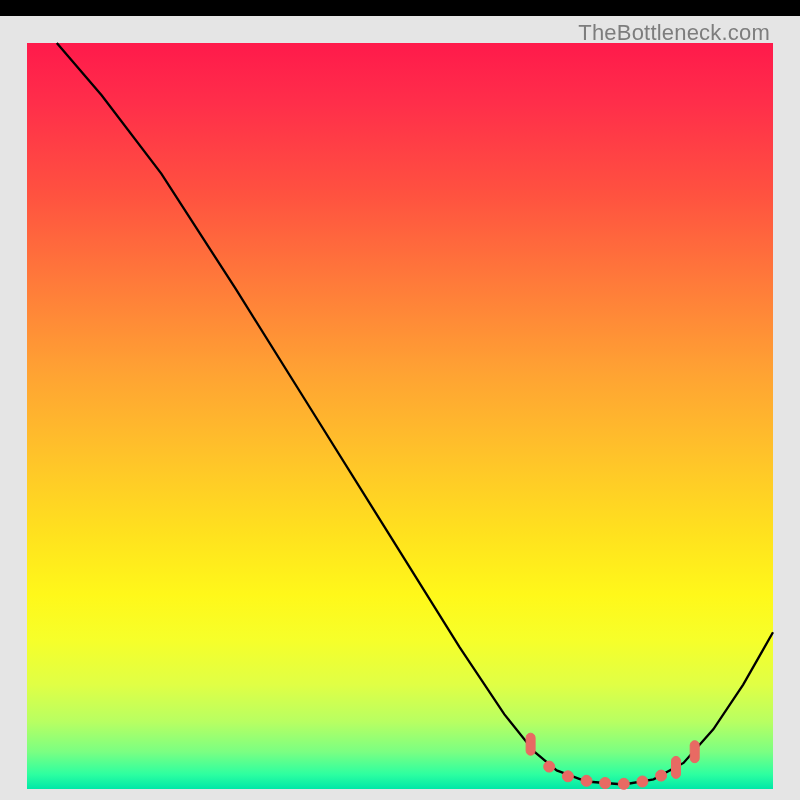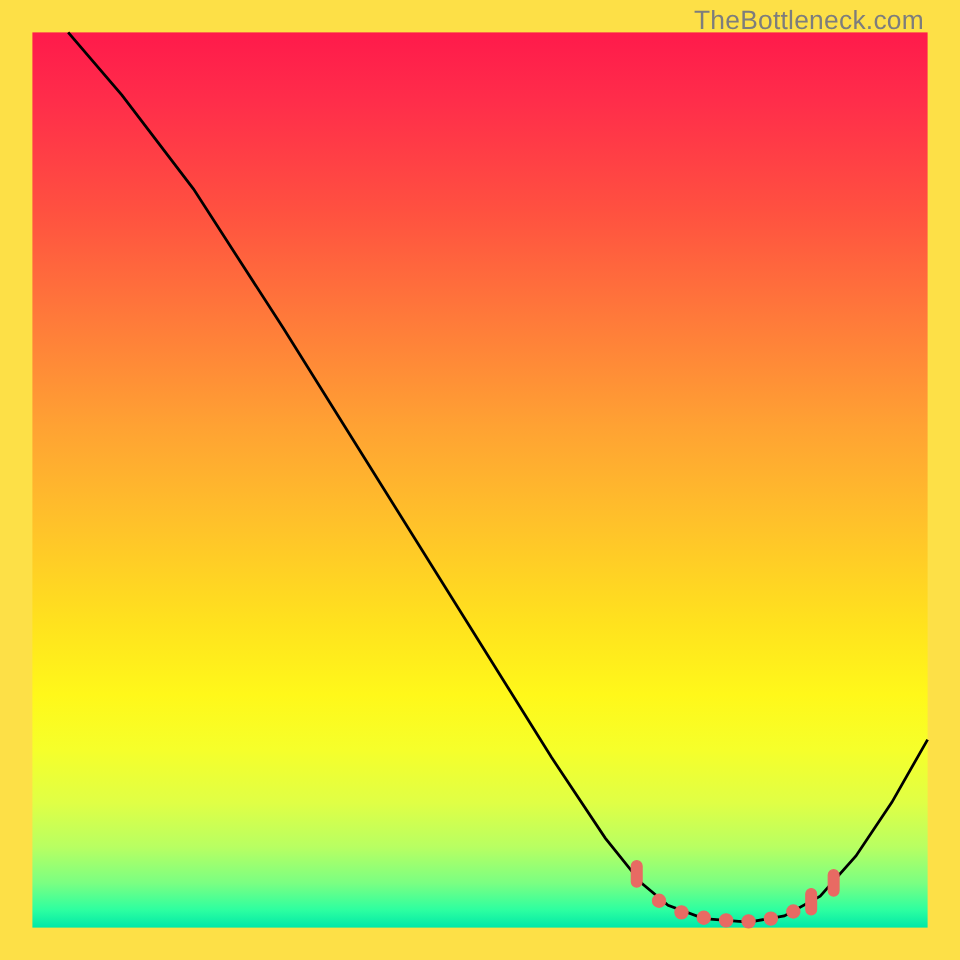--- a/index.html
+++ b/index.html
@@ -7,21 +7,22 @@
     padding: 0;
     width: 800px;
     height: 800px;
     background: #000;
     overflow: hidden;
     font-family: Arial, Helvetica, sans-serif;
   }
   .frame {
     position: absolute;
     inset: 0;
-    background: #fde047;
+    background: #e5e5e5;
+    margin-top: 16px;
   }
   .plot-wrap {
     position: absolute;
     left: 27px;
     top: 27px;
     width: 746px;
     height: 746px;
   }
   .gradient {
     position: absolute;

